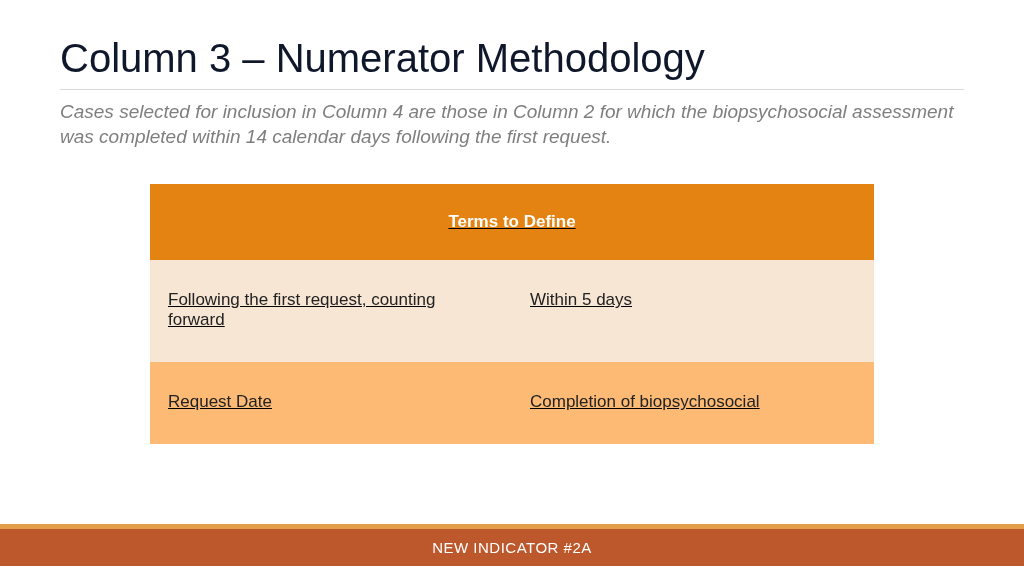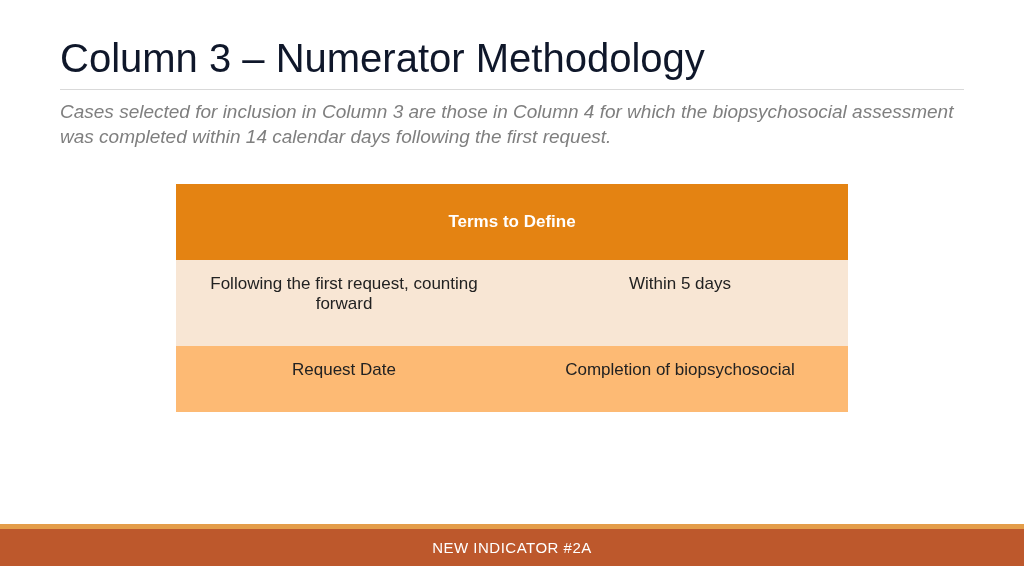--- a/index.html
+++ b/index.html
@@ -29,41 +29,41 @@
     .subtitle {
       font-style: italic;
       font-size: 19px;
       color: #7f7f7f;
       margin: 10px 0 0 0;
       line-height: 1.3;
       font-weight: 400;
     }
     .table-wrap {
       margin: 35px auto 0 auto;
-      width: 672px;
+      width: 724px;
+      text-decoration: underline;
     }
     table {
       width: 100%;
       border-collapse: collapse;
       table-layout: fixed;
     }
     thead th {
       background: #e48312;
       color: #ffffff;
       font-weight: 700;
       font-size: 17px;
       text-align: center;
       padding: 28px 12px;
       font-family: "Segoe UI", Arial, sans-serif;
     }
     tbody td {
       font-size: 17px;
       color: #222;
-      text-align: center;
-      padding: 14px 18px 32px 18px;
+      padding: 30px 18px 32px 18px;
       vertical-align: top;
       font-family: "Segoe UI", Arial, sans-serif;
     }
     tbody tr:nth-child(1) td { background: #f8e6d4; }
     tbody tr:nth-child(2) td { background: #fdba74; }
     .footer {
       position: absolute;
       left: 0;
       bottom: 10px;
       width: 100%;
@@ -80,21 +80,21 @@
       padding: 10px 0;
       letter-spacing: 0.5px;
       font-family: "Segoe UI", Arial, sans-serif;
     }
   </style>
 </head>
 <body>
 
 <div class="slide">
   <h1 class="title">Column 3 – Numerator Methodology</h1>
-  <p class="subtitle">Cases selected for inclusion in Column 3 are those in Column 4 for which the biopsychosocial assessment was completed within 14 calendar days following the first request.</p>
+  <p class="subtitle">Cases selected for inclusion in Column 4 are those in Column 2 for which the biopsychosocial assessment was completed within 14 calendar days following the first request.</p>
 
   <div class="table-wrap">
     <table>
       <thead>
         <tr>
           <th colspan="2">Terms to Define</th>
         </tr>
       </thead>
       <tbody>
         <tr>

